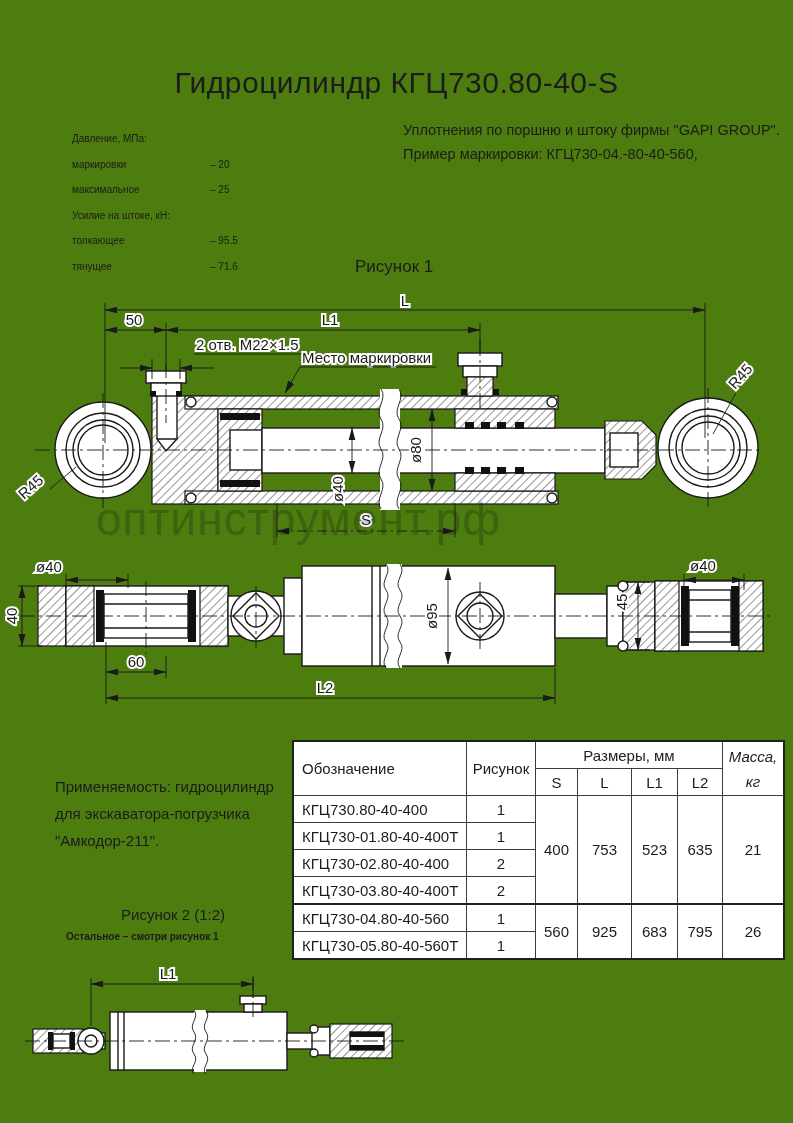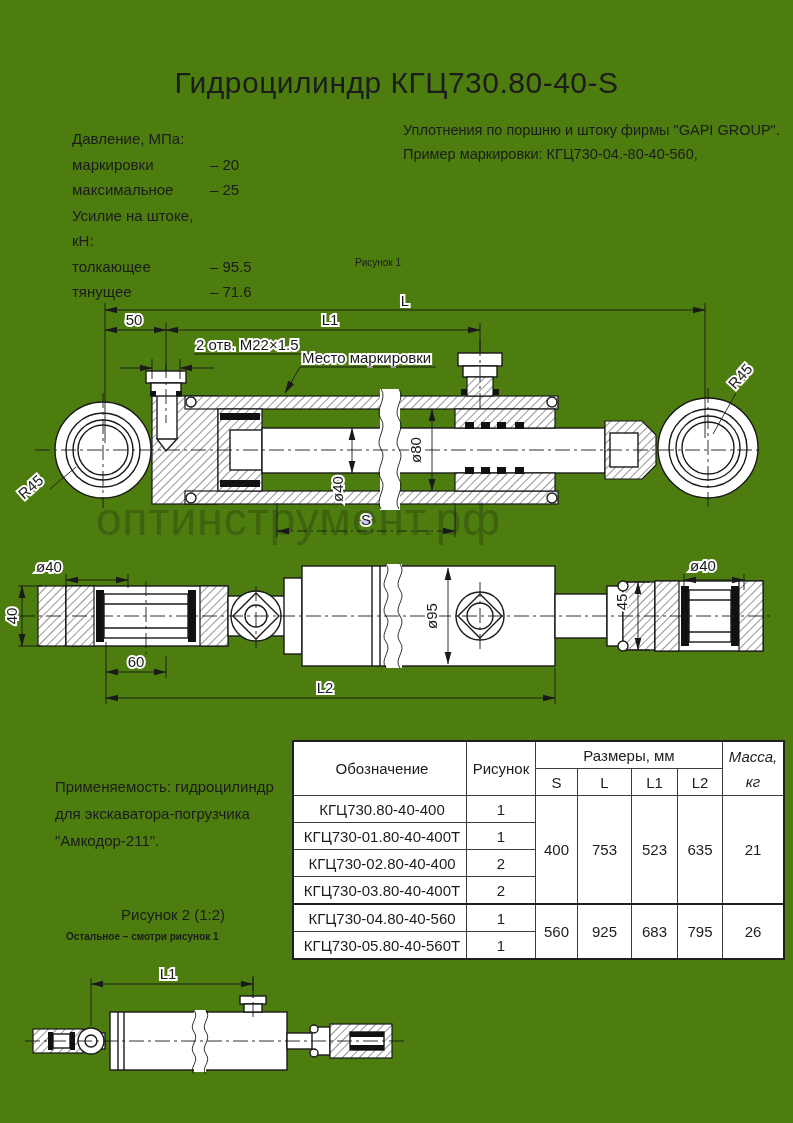--- a/index.html
+++ b/index.html
@@ -1,24 +1,24 @@
 <!DOCTYPE html>
 <html><head>
 <meta charset="utf-8">
 <style>
   html,body{margin:0;padding:0;background:#fff;}
   .page{position:relative;width:793px;height:1123px;background:#4d7c0f;overflow:hidden;
         font-family:"Liberation Sans",sans-serif;color:#1c1c1c;}
   .abs{position:absolute;}
   .title{left:0;right:0;top:66px;text-align:center;font-size:30px;letter-spacing:0.5px;}
-  .specs{left:72px;top:126px;font-size:15px;line-height:25.5px;width:260px;}
+  .specs{left:72px;top:126px;font-size:10px;line-height:25.5px;width:260px;}
   .spec-row{display:flex;}
   .spec-label{width:138px;}
   .notes{left:403px;top:118px;font-size:14.5px;line-height:24px;}
-  .fig1-caption{left:355px;top:257px;font-size:10px;}
+  .fig1-caption{left:355px;top:257px;font-size:17px;}
   .apply{left:55px;top:741px;font-size:15px;line-height:27px;margin-top:32px;}
   .fig2-caption{left:121px;top:906px;font-size:15px;}
   .fig2-note{left:66px;top:931px;font-size:10px;font-weight:bold;}
   .watermark{left:96px;top:492px;font-size:46px;letter-spacing:1px;
              mix-blend-mode:multiply;z-index:6;pointer-events:none;}
   svg{position:absolute;left:0;}
   svg text{font-family:"Liberation Sans",sans-serif;font-size:15px;fill:#1a1a1a;}
   .halo{paint-order:stroke;stroke:#fff;stroke-width:4px;}
   .o{fill:none;stroke:#1a1a1a;stroke-width:1.4;}
   .ow{fill:#fff;stroke:#1a1a1a;stroke-width:1.4;}
@@ -26,21 +26,21 @@
   .w{fill:#fff;stroke:none;}
   .t{fill:none;stroke:#1a1a1a;stroke-width:0.9;}
   .cl{fill:none;stroke:#1a1a1a;stroke-width:0.9;stroke-dasharray:15 4 3 4;}
   .blk{fill:#111;stroke:none;}
   
   .spec-table{position:absolute;left:292px;top:740px;border-collapse:collapse;
               font-size:15px;background:#fff;z-index:4;}
   .spec-table th,.spec-table td{border:1px solid #3c3c3c;font-weight:normal;
               text-align:center;padding:0 4px;height:26px;white-space:nowrap;}
   .spec-table{border:2px solid #1f1f1f;}
-  .spec-table .name{text-align:center;padding-left:8px;width:160px;}
+  .spec-table .name{text-align:left;padding-left:8px;width:160px;}
   .spec-table .figcol{width:60px;}
   .spec-table .scol{width:33px;}.spec-table .lcol{width:45px;}
   .spec-table .l1col{width:37px;}.spec-table .l2col{width:36px;}
   .spec-table .mcol{width:52px;}
   .spec-table tr.thick td{border-top:2px solid #1f1f1f;}
   .spec-table .mass-cell div{line-height:25px;font-style:italic;}
 </style>
 </head>
 <body>
 

